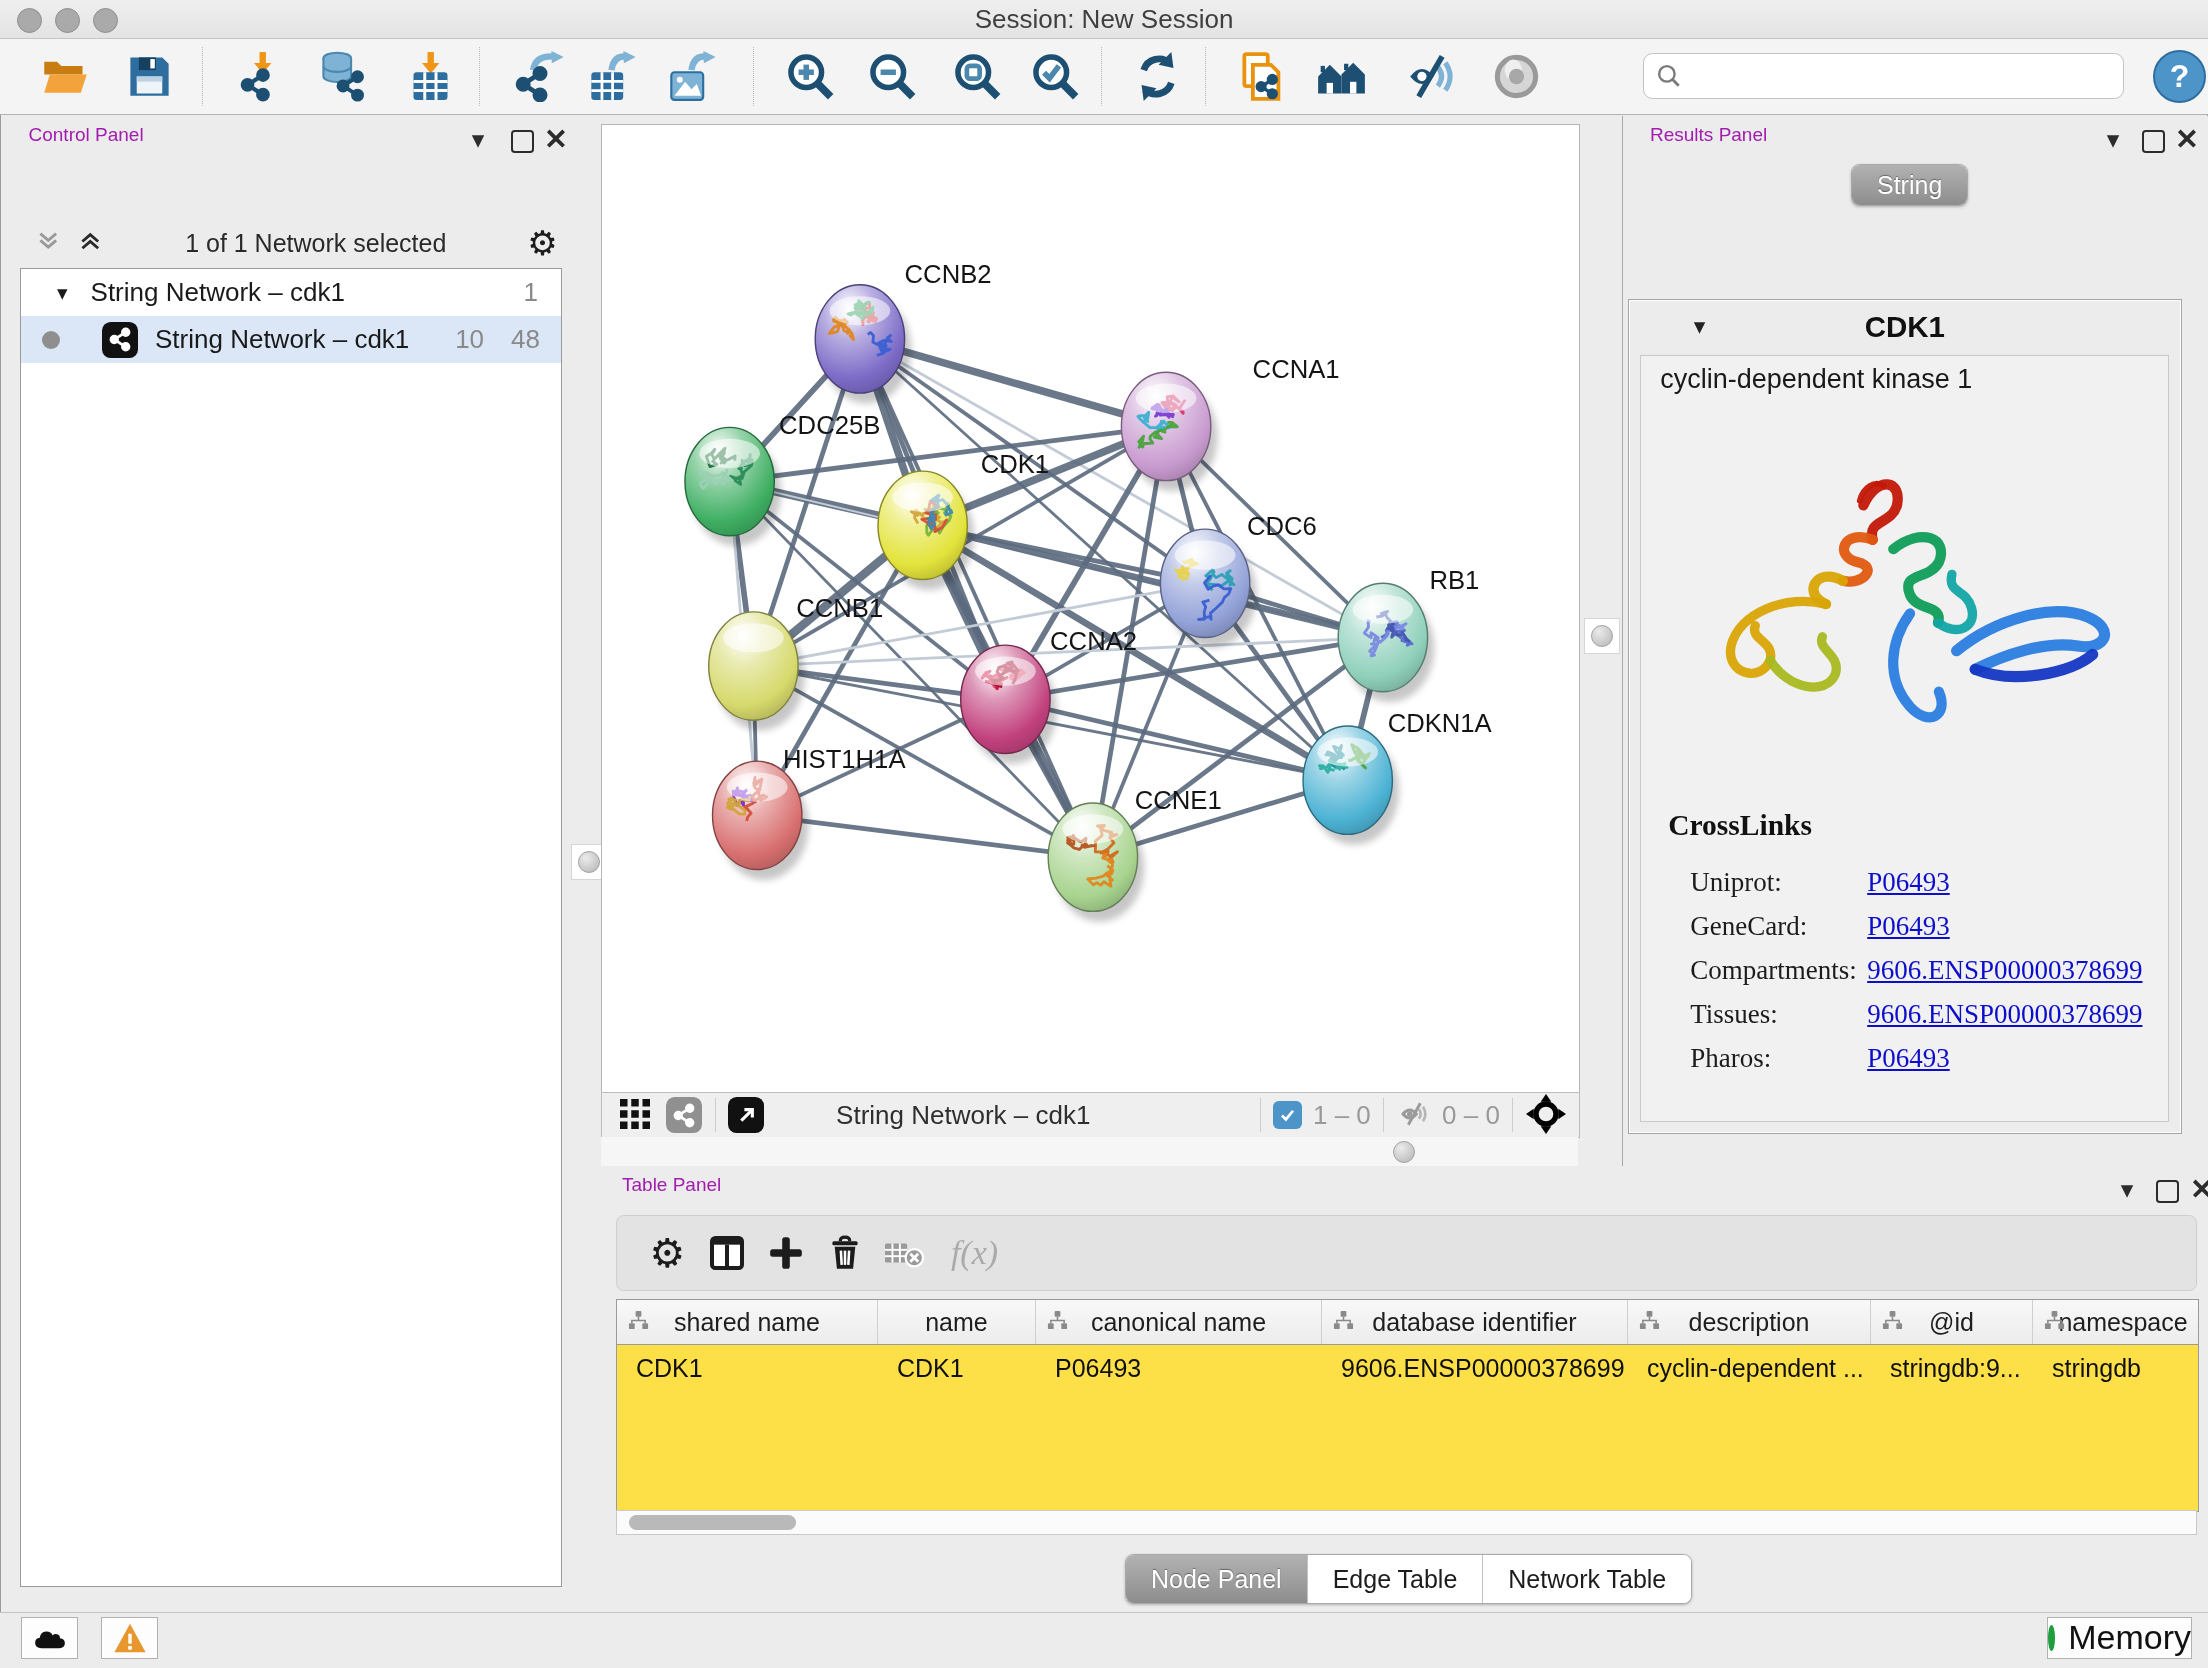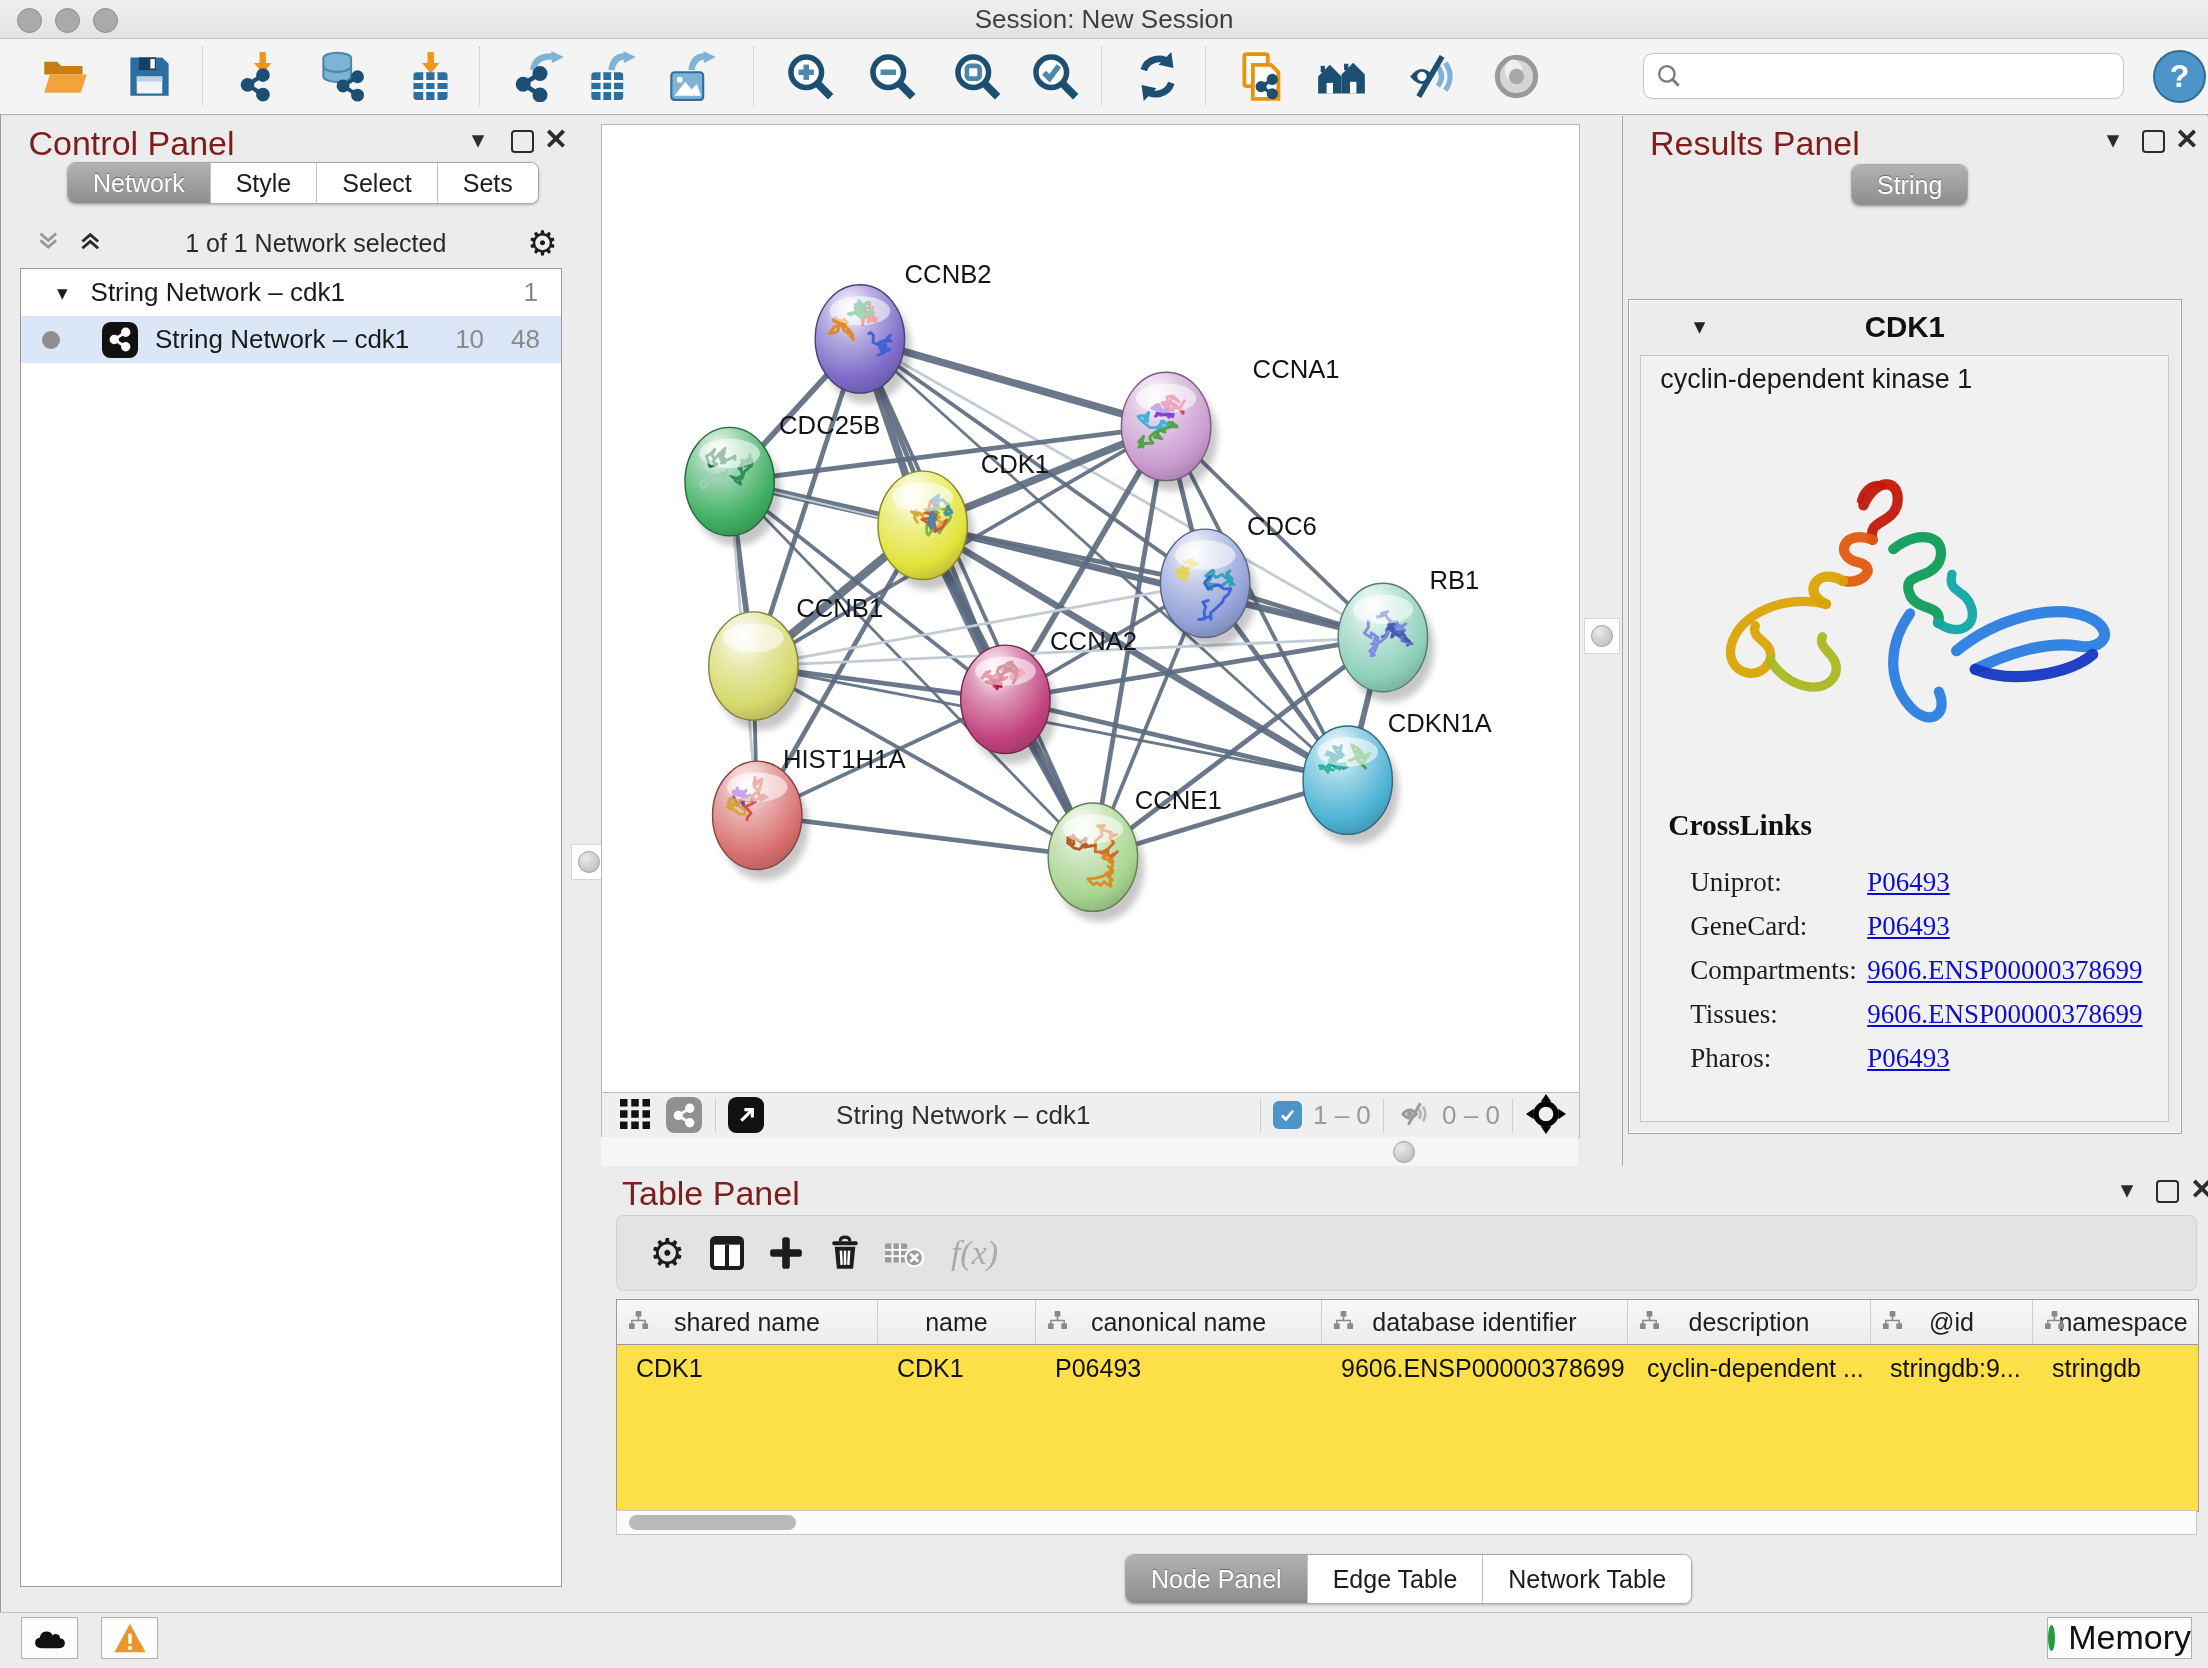--- a/index.html
+++ b/index.html
@@ -10,21 +10,21 @@
   .tl{position:absolute;top:7.6px;width:23px;height:23px;border-radius:50%;background:#aaa;border:1px solid #8f8f8f}
   .wtitle{position:absolute;left:0;top:0;width:100%;text-align:center;line-height:38px;font-size:26px;color:#3f3f3f}
   
   .toolbar{position:absolute;left:0;top:39px;width:100%;height:75px;background:#f4f4f4;border-bottom:1.9px solid #b3b3b3}
   .tbi{position:absolute;top:9.5px;width:55px;height:55px;display:flex;align-items:center;justify-content:center}
   .tbi svg{width:51px;height:51px}
   .tsep{position:absolute;top:7.6px;height:59px;border-left:1.9px dotted #b9b9b9}
   .search{position:absolute;left:1643px;top:14.3px;width:468px;height:44px;background:#fff;border:1.9px solid #c3c3c3;border-radius:9.5px;display:flex;align-items:center;padding-left:11.4px}
   .helpbtn{position:absolute;left:2153px;top:11.4px;width:49px;height:49px;border-radius:50%;background:#4d94c9;border:2.9px solid #2d6e9e;color:#fff;font-size:32px;font-weight:bold;display:flex;align-items:center;justify-content:center}
   
-  .phead{font-size:34px;color:#7f1d1d}
+  .phead{font-size:19px;color:#a21caf}
   .pico{position:absolute;top:0;height:32px;display:flex;align-items:center;justify-content:center;color:#2c2c2c}
   .tri{font-size:25px;line-height:1}
   .maxi{width:19px;height:19px;border:2.9px solid #2c2c2c;border-radius:3.8px}
   .xi{font-size:28.5px;font-weight:bold}
   .seg{position:absolute;display:flex;background:#fff;border:1px solid #a9a9a9;border-radius:8.6px;overflow:hidden;box-shadow:0 1px 2.9px rgba(0,0,0,.25)}
   .seg>div{font-size:25px;padding:0 25px;display:flex;align-items:center;justify-content:center;border-right:1px solid #c2c2c2;background:#fff;color:#1c1c1c;white-space:nowrap}
   .seg>div:last-child{border-right:none}
   .seg>div.on{background:linear-gradient(#b2b2b2,#8d8d8d);color:#fff;text-shadow:0 -1px 1px rgba(0,0,0,.4)}
   
   .lb{position:absolute;background:#fff;border:1px solid #9a9a9a}
@@ -269,26 +269,20 @@
     <div class="pico" style="left:462px;top:7.6px;width:32px">
         <span class="tri">▾</span>
       </div>
     <div class="pico" style="left:506px;top:9.5px;width:32px">
         <span class="maxi"></span>
       </div>
     <div class="pico" style="left:540px;top:7.6px;width:32px">
         <span class="xi">✕</span>
       </div>
 
-    <div class="seg" style="left:67px;top:46px;height:40px">
-      <div class="on">Network</div>
-      <div>Style</div>
-      <div>Select</div>
-      <div>Sets</div>
-    </div>
 
     <div class="abs" style="left:19px;top:103px;width:552px;height:48px;display:flex;align-items:center">
       <span style="margin-left:15px"><svg width="28.5" height="27" viewBox="0 0 24 24">
             <g fill="none" stroke="#9a9a9a" stroke-width="2.6">
               <polyline points="5,5 12,11 19,5"></polyline>
               <polyline points="5,11 12,17 19,11"></polyline>
             </g>
           </svg></span>
       <span style="margin-left:13.3px"><svg width="28.5" height="27" viewBox="0 0 24 24">
             <g fill="none" stroke="#2a2a2a" stroke-width="2.6">

